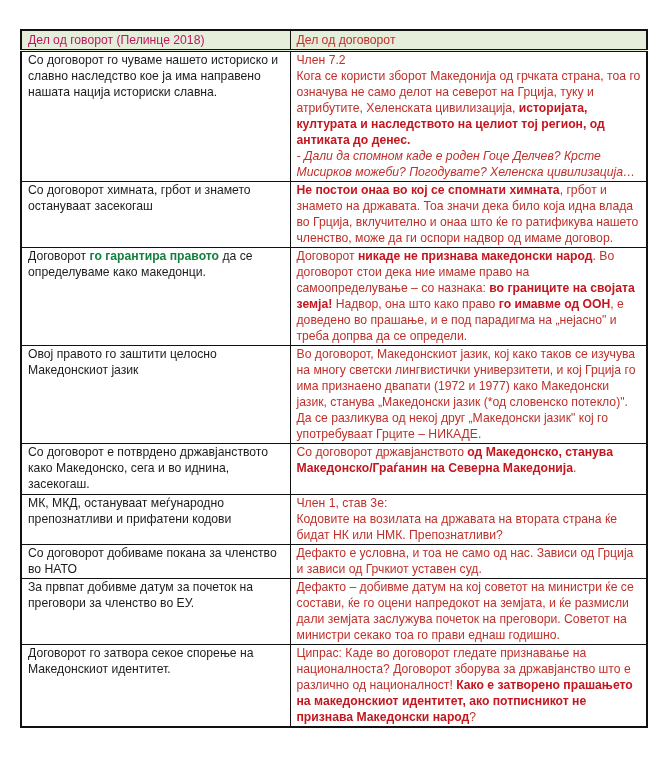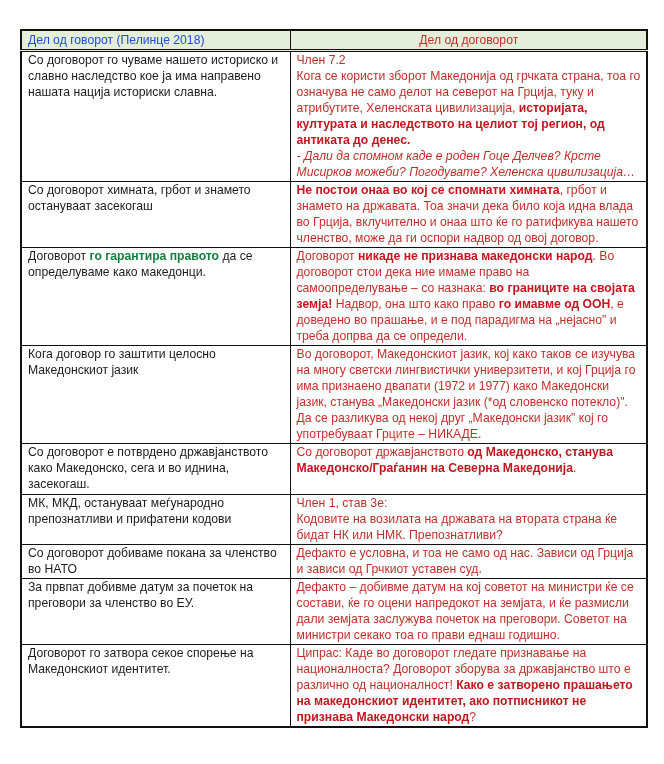--- a/index.html
+++ b/index.html
@@ -3,22 +3,22 @@
 <meta charset="utf-8">
 <style>
   html, body { margin: 0; padding: 0; background: #ffffff; }
   body { width: 664px; height: 764px; position: relative; overflow: hidden; font-family: "Liberation Sans", "DejaVu Sans", sans-serif; }
   .table-wrap { position: absolute; left: 20px; top: 29px; width: 626px; }
   table { border-collapse: collapse; width: 626px; table-layout: fixed; border: 2px solid #111; }
   col.c1 { width: 269px; }
   col.c2 { width: 357px; }
   th, td { border: 1.5px solid #111; vertical-align: top; text-align: left; font-weight: normal; padding: 0 5px 1px 6px; font-size: 12.2px; line-height: 16px; }
   thead th { background: #e4eedb; height: 16px; padding-top: 1px; padding-bottom: 1px; border-bottom: 3px double #111; }
-  .h-left { color: #1d4ed8; }
-  .h-right { color: #c0302a; text-align: center; }
+  .h-left { color: #be185d; }
+  .h-right { color: #c0302a; }
   td.left { color: #1c1c1c; }
   td.right { color: #c0302a; }
   b, .b { font-weight: bold; color: #c4161f; }
   td.left b { color: #15803d; }
   i, .i { font-style: italic; }
   tr.r1 td { height: 46px; }
   tr.r2 td { height: 114px; }
   tr.r3 td { height: 58px; }
   tr.r4 td { height: 94px; }
   tr.r5 td { height: 95px; }
@@ -48,28 +48,28 @@
         <tr class="r2">
           <td class="left"><span>Со договорот го чуваме нашето историско и славно наследство кое ја има направено нашата нација историски славна.</span></td>
           <td class="right">
             <span class="line"><span>Член 7.2</span></span>
             <span class="line"><span>Кога се користи зборот Македонија од грчката страна, тоа го означува не само делот на северот на Грција, туку и атрибутите, Хеленската цивилизација, </span><b>историјата, културата и наследството на целиот тој регион, од антиката до денес.</b></span>
             <span class="line"><i>- Дали да спомном каде е роден Гоце Делчев? Крсте Мисирков можеби? Погодувате? Хеленска цивилизација…</i></span>
           </td>
         </tr>
         <tr class="r3">
           <td class="left"><span>Со договорот химната, грбот и знамето остануваат засекогаш</span></td>
-          <td class="right"><b>Не постои онаа во кој се спомнати химната</b><span>, грбот и знамето на државата. Тоа значи дека било која идна влада во Грција, вклучително и онаа што ќе го ратификува нашето членство, може да ги оспори надвор од овој договор.</span></td>
+          <td class="right"><b>Не постои онаа во кој се спомнати химната</b><span>, грбот и знамето на државата. Тоа значи дека било која идна влада во Грција, вклучително и онаа што ќе го ратификува нашето членство, може да ги оспори надвор од имаме договор.</span></td>
         </tr>
         <tr class="r4">
           <td class="left"><span>Договорот </span><b>го гарантира правото</b><span> да се определуваме како македонци.</span></td>
           <td class="right"><span>Договорот </span><b>никаде не признава македонски народ</b><span>. Во договорот стои дека ние имаме право на самоопределување – со назнака: </span><b>во границите на својата земја!</b><span> Надвор, она што како право </span><b>го имавме од ООН</b><span>, е доведено во прашање, и е под парадигма на „нејасно" и треба допрва да се определи.</span></td>
         </tr>
         <tr class="r5">
-          <td class="left"><span>Кога договор го заштити целосно Македонскиот јазик</span></td>
+          <td class="left"><span>Овој правото го заштити целосно Македонскиот јазик</span></td>
           <td class="right"><span>Во договорот, Македонскиот јазик, кој како таков се изучува на многу светски лингвистички универзитети, и кој Грција го има признаено двапати (1972 и 1977) како Македонски јазик, станува „Македонски јазик (*од словенско потекло)". Да се разликува од некој друг „Македонски јазик" кој го употребуваат Грците – НИКАДЕ.</span></td>
         </tr>
         <tr class="r6">
           <td class="left"><span>Со договорот е потврдено државјанството како Македонско, сега и во иднина, засекогаш.</span></td>
           <td class="right"><span>Со договорот државјанството </span><b>од Македонско, станува Македонско/Граѓанин на Северна Македонија</b><span>.</span></td>
         </tr>
         <tr class="r7">
           <td class="left"><span>МК, МКД, остануваат меѓународно препознатливи и прифатени кодови</span></td>
           <td class="right">
             <span class="line"><span>Член 1, став 3е:</span></span>

